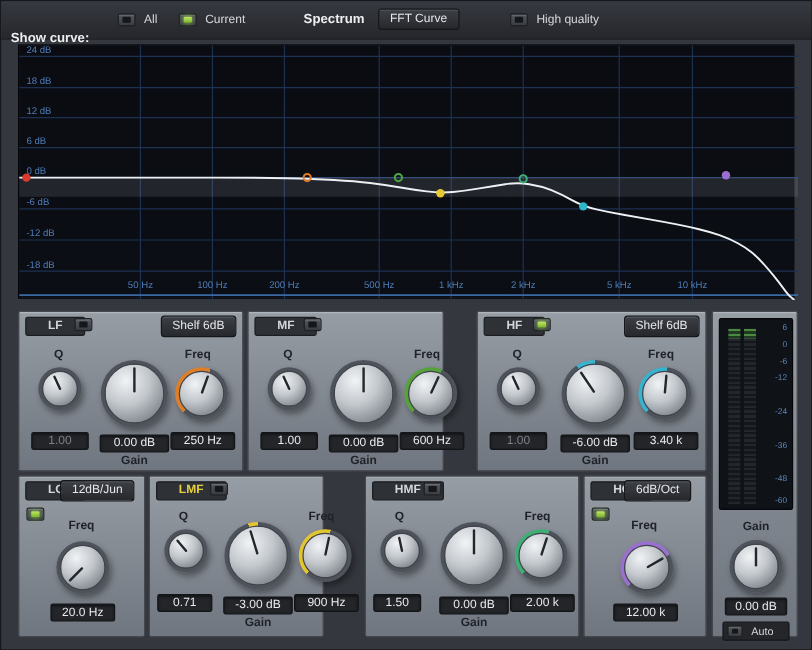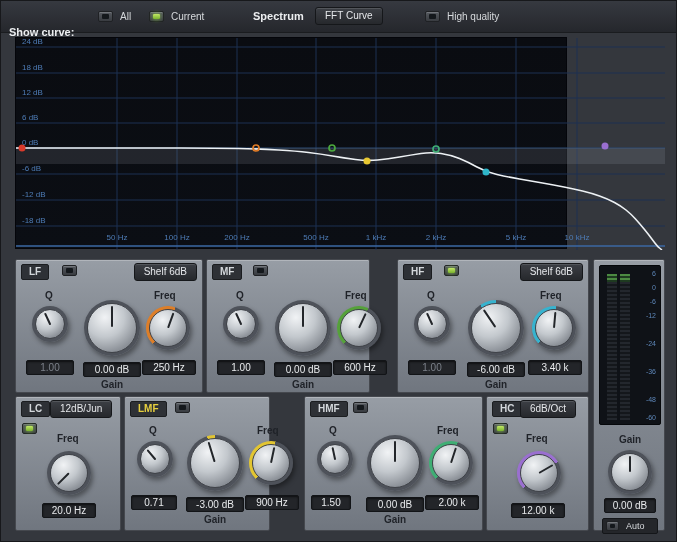--- a/index.html
+++ b/index.html
@@ -13,26 +13,26 @@
   .btn-dark{position:absolute;background:linear-gradient(#3c3f45,#26282c);border:1px solid #15171a;border-radius:3px;color:#e5e7ea;font-size:10px;line-height:14px;padding:1px 9px;text-align:center;box-shadow:inset 0 1px 0 rgba(255,255,255,.12);}
   .logo-box{position:absolute;left:511px;top:0;width:166px;height:32px;background:#0a0b0d;}
   .logo-text{position:absolute;left:46px;top:7px;font-size:15px;font-weight:bold;color:#ffffff;letter-spacing:.5px;}
 
   
   .ledbox{position:absolute;width:15px;height:11px;background:linear-gradient(#55595f,#393c41);border:1px solid #1f2124;border-radius:2px;box-shadow:inset 0 1px 0 rgba(255,255,255,.18);}
   .ledbox .led{position:absolute;left:3px;right:3px;top:2px;bottom:2px;background:#14181c;border-radius:1px;}
   .ledbox.on .led{background:linear-gradient(#c2e766,#79b32c);box-shadow:0 0 4px rgba(150,220,70,.9);}
 
   
-  .graph{position:absolute;left:14px;top:36px;width:552px;height:212px;background:linear-gradient(#0a0c11,#0b0e14);border:1px solid #04050a;}
+  .graph{position:absolute;left:14px;top:36px;width:647px;height:212px;background:linear-gradient(#0a0c11,#0b0e14);border:1px solid #04050a;}
   .graph svg{position:absolute;left:0;top:0;}
 
   
   .panel{position:absolute;background:linear-gradient(#979da5,#70767f);border:1px solid #45484e;border-radius:2px;box-shadow:inset 0 1px 0 rgba(255,255,255,.25);}
-  .tab{position:absolute;left:5px;top:4px;background:#2e3136;border:1px solid #1b1d20;border-radius:2px;padding:0 7px;font-size:10px;line-height:14px;font-weight:bold;color:#d3d7db;}
+  .tab{position:absolute;left:5px;top:4px;background:#2e3136;border:1px solid #1b1d20;border-radius:2px;padding:0 18px;font-size:10px;line-height:14px;font-weight:bold;color:#d3d7db;}
   .tab.sel{color:#e6cf3e;}
   .klabel{position:absolute;font-size:10px;font-weight:bold;color:#1f2228;}
   .val{position:absolute;height:15px;background:#232529;border:1px solid #121417;border-radius:2px;color:#e8eaec;font-size:10px;line-height:14px;text-align:center;box-shadow:inset 0 1px 2px rgba(0,0,0,.6);}
   .val.dim{color:#7b8089;}
 
   
   .knob{position:absolute;border-radius:50%;box-shadow:2px 3px 5px rgba(0,0,0,.4);}
   .k36{width:36px;height:36px;} .k44{width:44px;height:44px;} .k56{width:56px;height:56px;}
   .knob .ring{position:absolute;inset:0;border-radius:50%;background:#4e525a;}
   .knob .face{position:absolute;inset:3px;border-radius:50%;background:radial-gradient(circle at 35% 28%,#f1f3f5,#c3c8cd 42%,#8e939a 74%,#63686f 100%);border:1px solid #404349;}

